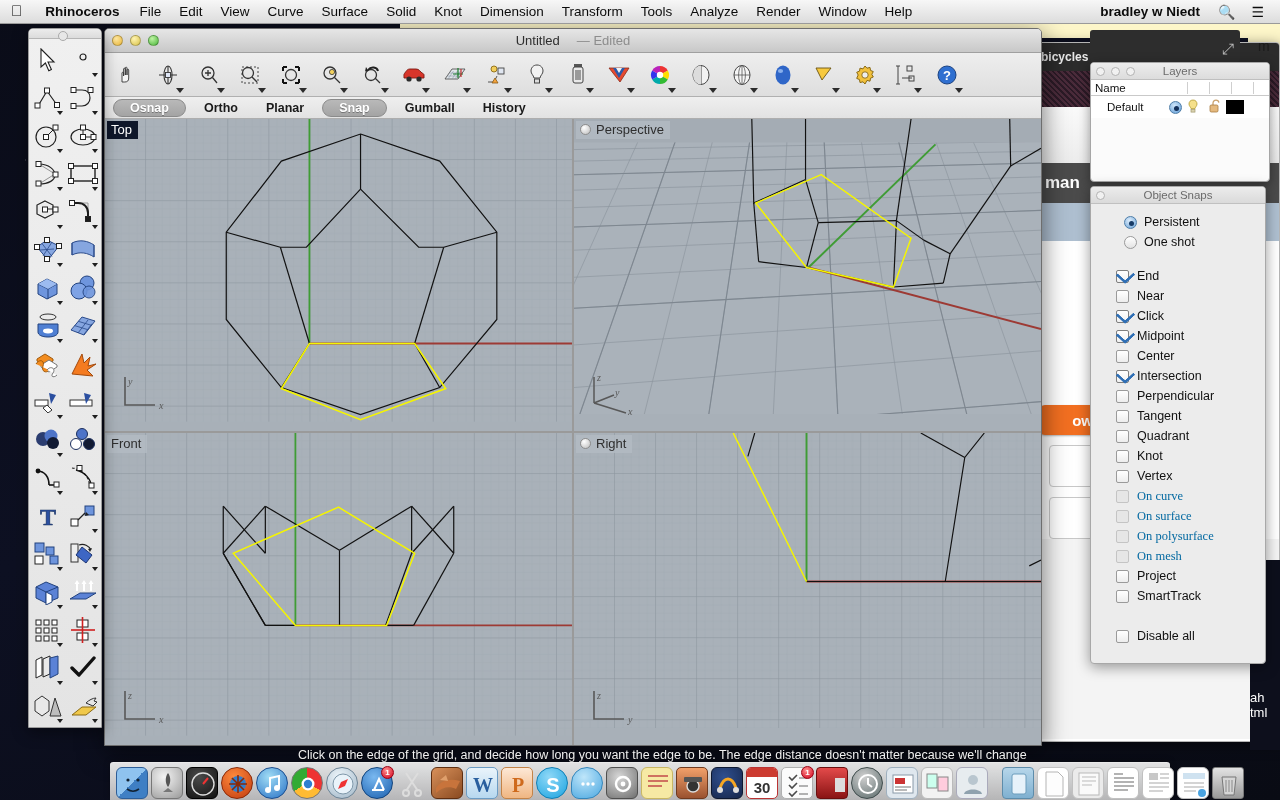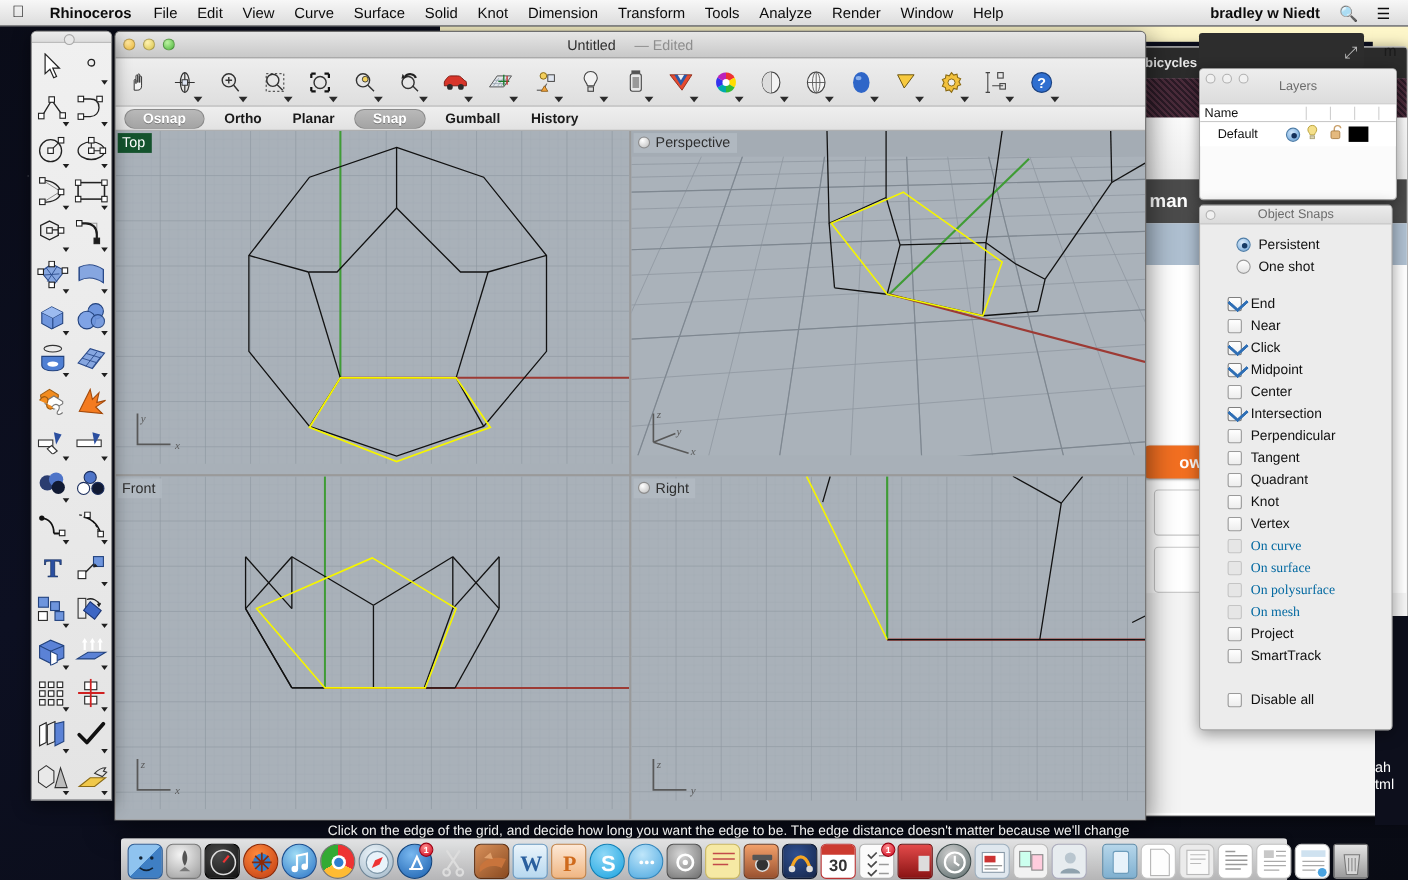--- a/index.html
+++ b/index.html
@@ -156,21 +156,21 @@
   
   #viewports { flex:1; display:grid; grid-template-columns:1fr 1fr;
                grid-template-rows:1fr 1fr; gap:2px; background:#9a9a9a; }
   .viewport { position:relative; overflow:hidden; background:#a8b0b8; }
   .vp-grid { position:absolute; inset:0; }
   .vp-label {
     position:absolute; left:2px; top:2px; z-index:4;
     display:flex; align-items:center; gap:5px;
     font-size:13px; padding:1px 6px 2px 4px; font-weight:normal;
   }
-  .vp-label.active { background:#14532d; color:#fff; }
+  .vp-label.active { background:#0f172a; color:#fff; }
   .vp-label.inactive { background:rgba(180,188,196,.75); color:#2e2e2e; }
   .vp-dot { width:11px; height:11px; border-radius:50%;
             background:radial-gradient(circle at 35% 30%,#fff,#bcbcbc);
             border:1px solid #8d8d8d; }
   .vp-axis { position:absolute; left:14px; bottom:14px; z-index:4;
              font-size:11px; color:#555; font-style:italic; }
 
   
   #rhino-status {
     height:24px; background:linear-gradient(180deg,#e9e9e9,#d6d6d6);
@@ -206,21 +206,21 @@
                 border-left:3.5px solid transparent; border-right:3.5px solid transparent;
                 border-top:4.5px solid #1f1f1f; }
 
   
   #layers-panel {
     position:absolute; left:1090px; top:62px; width:180px; height:120px;
     background:#fbfbfb; border:1px solid #a6a6a6; border-radius:4px;
     box-shadow:0 3px 12px rgba(0,0,0,.4); z-index:45; overflow:hidden;
   }
   #layers-panel .lp-title {
-    height:32px; background:linear-gradient(180deg,#ededed,#dcdcdc);
+    height:17px; background:linear-gradient(180deg,#ededed,#dcdcdc);
     border-bottom:1px solid #bfbfbf; position:relative;
     display:flex; align-items:center; justify-content:center;
     font-size:11.5px; color:#6b6b6b;
   }
   #layers-panel .lp-title .dots { position:absolute; left:5px; top:4px; display:flex; gap:6px; }
   #layers-panel .lp-title .d { width:9px; height:9px; border-radius:50%;
       background:#f1f1f1; border:1px solid #b2b2b2; }
   #layers-panel .lp-cols {
     height:16px; border-bottom:1px solid #c9c9c9; display:flex; align-items:center;
     font-size:11.5px; color:#111; background:#fff; position:relative;text-align:right;

